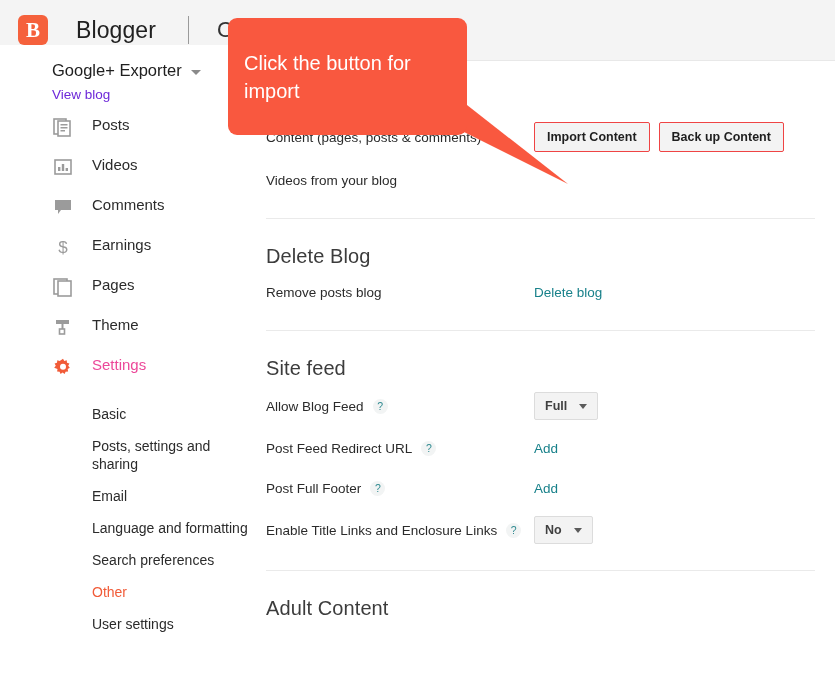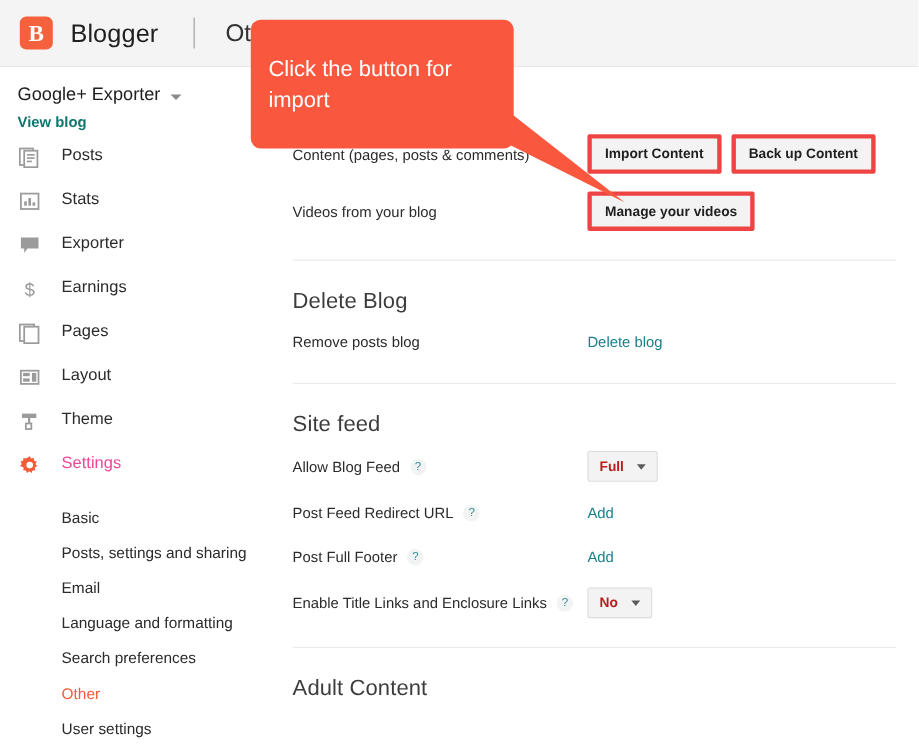--- a/index.html
+++ b/index.html
@@ -20,43 +20,43 @@
   .logo-mark {
     width: 30px; height: 30px; border-radius: 6px; background: #f5613c;
     margin-left: 18px; position: relative; flex: none;
   }
   .logo-mark .b-glyph {
     position: absolute; inset: 0; color: #fff; font-weight: bold;
     font-size: 21px; line-height: 30px; text-align: center;
     font-family: "Liberation Serif", serif;
   }
   .brand-name {
-    margin-left: 16px; font-size: 23px; color: #202020; letter-spacing: .1px;
+    margin-left: 28px; font-size: 23px; color: #202020; letter-spacing: .1px;
   }
   .header-sep {
     width: 1px; height: 28px; background: #9a9a9a; margin-left: 32px; flex: none;
   }
   .header-page {
     margin-left: 28px; font-size: 22px; color: #333; white-space: nowrap;
   }
 
   
-  .sidebar { position: absolute; left: 0; top: 61px; width: 253px; height: 617px; background: #fff; }
+  .sidebar { position: absolute; left: 0; top: 45px; width: 253px; height: 617px; background: #fff; padding-left: 36px; }
   .blog-title-row {
     display: flex; align-items: center; padding: 16px 0 0 16px;
   }
   .blog-title { font-size: 16.5px; color: #202020; }
   .caret-down {
     width: 0; height: 0; margin-left: 9px; margin-top: 3px;
     border-left: 5px solid transparent; border-right: 5px solid transparent;
     border-top: 5px solid #8a8a8a;
   }
   .view-blog {
     display: block; padding: 7px 0 0 16px; font-size: 13.5px;
-    font-weight: bold; color: #0f766e; text-decoration: none;
+    font-weight: normal; color: #6d28d9; text-decoration: none;
   }
 
   .nav { margin-top: 14px; }
   .nav-item {
     display: flex; height: 40px; padding-left: 16px;
     font-size: 15px; color: #2b2b2b; cursor: pointer;
   }
   .nav-item .ico { width: 22px; height: 22px; margin-right: 18px; flex: none;
                    display: flex; align-items: center; justify-content: center; }
   .nav-item.active { color: #ec4899; }
@@ -81,27 +81,27 @@
   }
   .help-dot {
     display: inline-flex; align-items: center; justify-content: center;
     width: 15px; height: 15px; border-radius: 50%; background: #f2f4f4;
     color: #2f8a90; font-size: 10.5px; margin-left: 9px; flex: none;
     cursor: pointer;
   }
   .row-control { display: flex; align-items: center; gap: 9px; }
 
   .btn {
-    background: #f3f3f3; border: 4px solid #ef4444; border-radius: 2px;
+    background: #f3f3f3; border: 1px solid #ef4444; border-radius: 2px;
     padding: 7px 12px; font-size: 12.5px; font-weight: bold; color: #1f1f1f;
     cursor: pointer; font-family: "Liberation Sans", sans-serif;
   }
   .select {
     background: #f3f3f3; border: 1px solid #dcdcdc; border-radius: 2px;
-    padding: 6px 10px; font-size: 12.5px; font-weight: bold; color: #b91c1c;
+    padding: 6px 10px; font-size: 12.5px; font-weight: bold; color: #404040;
     cursor: pointer; display: inline-flex; align-items: center; gap: 12px;
   }
   .select .caret {
     width: 0; height: 0; border-left: 4.5px solid transparent;
     border-right: 4.5px solid transparent; border-top: 5px solid #5b5b5b;
   }
   .link { font-size: 13.5px; color: #18818a; text-decoration: none; cursor: pointer; }
   .divider { height: 1px; background: #eaeaea; margin: 18px 0 0 0; }
 
   
@@ -155,30 +155,30 @@
 
       <div class="nav-item">
         <span class="ico">
           <svg width="20" height="20" viewBox="0 0 20 20">
             <rect x="2" y="3" width="16" height="14" fill="none" stroke="#9b9b9b" stroke-width="1.6"></rect>
             <rect x="5" y="10" width="2.4" height="4" fill="#9b9b9b"></rect>
             <rect x="8.8" y="7" width="2.4" height="7" fill="#9b9b9b"></rect>
             <rect x="12.6" y="11" width="2.4" height="3" fill="#9b9b9b"></rect>
           </svg>
         </span>
-        <span>Stats</span>
+        <span>Videos</span>
       </div>
 
       <div class="nav-item">
         <span class="ico">
           <svg width="20" height="20" viewBox="0 0 20 20">
             <path d="M2 3h16v10H8l-3 4v-4H2z" fill="#9b9b9b"></path>
           </svg>
         </span>
-        <span>Exporter</span>
+        <span>Comments</span>
       </div>
 
       <div class="nav-item">
         <span class="ico">
           <svg width="20" height="20" viewBox="0 0 20 20">
             <text x="10" y="16" font-size="17" fill="#9b9b9b" text-anchor="middle" font-family="Liberation Sans, sans-serif">$</text>
           </svg>
         </span>
         <span>Earnings</span>
       </div>
@@ -186,31 +186,20 @@
       <div class="nav-item">
         <span class="ico">
           <svg width="20" height="20" viewBox="0 0 20 20">
             <rect x="1" y="2" width="13" height="15" fill="none" stroke="#9b9b9b" stroke-width="1.6"></rect>
             <rect x="5" y="4" width="13" height="15" fill="#fff" stroke="#9b9b9b" stroke-width="1.6"></rect>
           </svg>
         </span>
         <span>Pages</span>
       </div>
 
-      <div class="nav-item">
-        <span class="ico">
-          <svg width="20" height="20" viewBox="0 0 20 20">
-            <rect x="2" y="4" width="16" height="12" fill="none" stroke="#9b9b9b" stroke-width="1.6"></rect>
-            <rect x="4" y="6" width="6" height="3" fill="#9b9b9b"></rect>
-            <rect x="4" y="11" width="6" height="3" fill="#9b9b9b"></rect>
-            <rect x="12" y="6" width="4" height="8" fill="#9b9b9b"></rect>
-          </svg>
-        </span>
-        <span>Layout</span>
-      </div>
 
       <div class="nav-item">
         <span class="ico">
           <svg width="20" height="20" viewBox="0 0 20 20">
             <rect x="3" y="3" width="13" height="4" fill="#9b9b9b"></rect>
             <rect x="8.5" y="7" width="2" height="5" fill="#9b9b9b"></rect>
             <rect x="6.5" y="12" width="5" height="5" fill="none" stroke="#9b9b9b" stroke-width="1.6"></rect>
           </svg>
         </span>
         <span>Theme</span>
@@ -246,23 +235,20 @@
       <div class="row">
         <div class="row-label">Content (pages, posts &amp; comments)</div>
         <div class="row-control">
           <button class="btn">Import Content</button>
           <button class="btn">Back up Content</button>
         </div>
       </div>
 
       <div class="row">
         <div class="row-label">Videos from your blog</div>
-        <div class="row-control">
-          <button class="btn">Manage your videos</button>
-        </div>
       </div>
       <div class="divider"></div>
     </div>
 
     <div class="section">
       <div class="section-title">Delete Blog</div>
       <div class="row">
         <div class="row-label">Remove posts blog</div>
         <div class="row-control">
           <a class="link">Delete blog</a>

